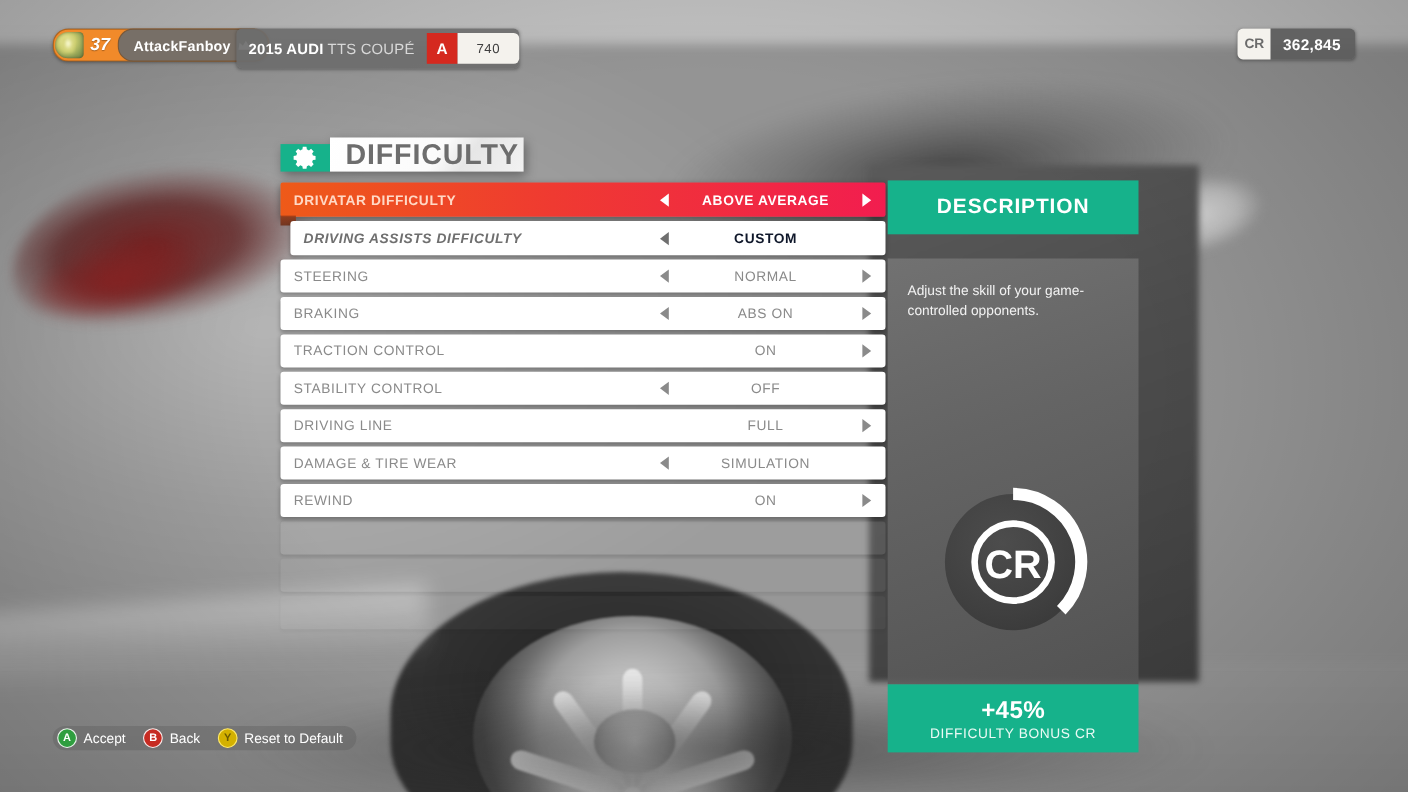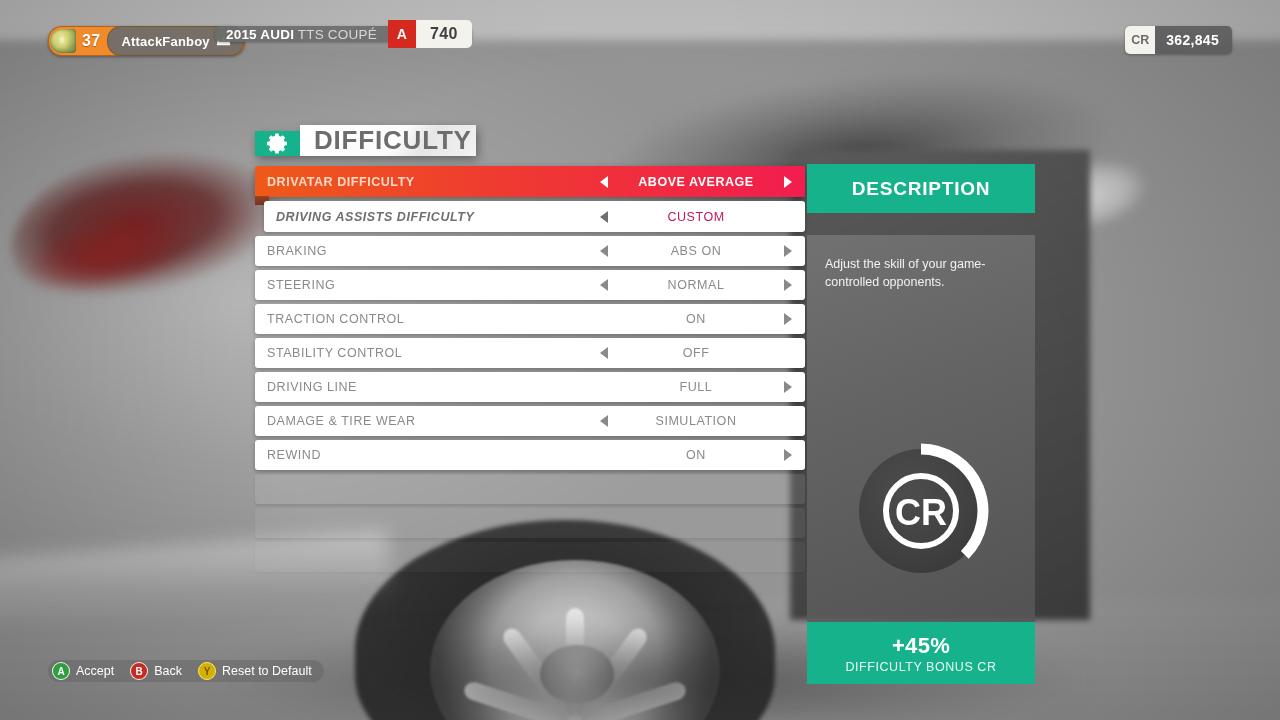--- a/index.html
+++ b/index.html
@@ -154,51 +154,52 @@
   }
   .avatar:after {
     content: ""; position: absolute; left: 6px; top: 5px; width: 12px; height: 14px;
     background: radial-gradient(ellipse at 50% 40%, #ffffdd 0%, #d4d47a 50%, rgba(120,130,60,0) 100%);
     filter: blur(1px);
   }
   .player-level {
     color: #fff; font-size: 16px; font-weight: bold;
     padding: 0 9px 0 6px; letter-spacing: .3px;
     text-shadow: 0 1px 1px rgba(0,0,0,.3);
+    font-style: italic;
   }
   .player-name-box {
     height: 28px; margin-left: -2px;
     display: flex; align-items: center; gap: 6px;
     background: rgba(108,108,108,.92);
     border-radius: 14px;
     border: 1.5px solid rgba(120,70,20,.55);
     padding: 0 12px 0 13px;
   }
   .player-name { color: #fff; font-size: 13px; font-weight: bold; letter-spacing: .2px; }
   .crown-icon { width: 15px; height: 11px; display: block; }
 
   .car-pill {
-    position: absolute; left: 215px; top: 26px; height: 16px;
+    position: absolute; left: 215px; top: 26px; height: 36px;
     display: flex; align-items: center;
     background: rgba(108,108,108,.92);
     border-radius: 5px;
     box-shadow: 0 1px 3px rgba(0,0,0,.3);
   }
   .car-name { font-size: 13.5px; padding: 0 11px; letter-spacing: .2px; white-space: nowrap; }
   .car-year { color: #fff; font-weight: bold; }
   .car-model { color: #d8d8d8; font-weight: normal; }
   .class-badge {
     width: 28px; height: 28px; background: #d5291f;
     display: flex; align-items: center; justify-content: center;
     color: #fff; font-size: 14px; font-weight: bold;
   }
   .pi-value {
     min-width: 56px; height: 28px; background: #f4f2ed;
     display: flex; align-items: center; justify-content: center;
-    color: #3f3f3f; font-size: 16px; font-weight: bold;
+    color: #3f3f3f; font-size: 12px; font-weight: normal;
     border-radius: 0 5px 5px 0;
     letter-spacing: .4px;
   }
 
   .credits-pill {
     position: absolute; right: 48px; top: 26px; height: 28px;
     display: flex; align-items: center;
     background: rgba(92,92,92,.92);
     border-radius: 5px;
     box-shadow: 0 1px 3px rgba(0,0,0,.3);
@@ -281,21 +282,21 @@
     background: linear-gradient(180deg, #9c3a15, #6d2a11);
     opacity: .85;
   }
 
   
   .row.sub {
     margin-left: 9px; width: calc(100% - 9px);
     height: 31px;
   }
   .row.sub .label { color: #6f6f6f; font-weight: bold; font-style: italic; }
-  .row.sub .value { color: #be185d; font-weight: normal; }
+  .row.sub .value { color: #0f172a; font-weight: bold; }
   .row.sub .arrow-l { border-right-color: #6f6f6f; }
 
   
   .row.ghost {
     background: rgba(255,255,255,.16);
     box-shadow: 0 2px 3px rgba(0,0,0,.18);
   }
   .row.ghost.g1 { opacity: .55; }
   .row.ghost.g2 { opacity: .36; }
   .row.ghost.g3 { opacity: .20; }
@@ -448,37 +449,37 @@
       <div class="row sub">
         <span class="label">DRIVING ASSISTS DIFFICULTY</span>
         <span class="spacer"></span>
         <span class="arrow-slot-l">
           <i class="arrow-l"></i>
         </span>
         <span class="value">CUSTOM</span>
         <span class="arrow-slot-r"></span>
       </div>
       <div class="row">
-        <span class="label">BRAKING</span>
+        <span class="label">STEERING</span>
         <span class="spacer"></span>
         <span class="arrow-slot-l">
           <i class="arrow-l"></i>
         </span>
-        <span class="value">ABS ON</span>
+        <span class="value">NORMAL</span>
         <span class="arrow-slot-r">
           <i class="arrow-r"></i>
         </span>
       </div>
       <div class="row">
-        <span class="label">STEERING</span>
+        <span class="label">BRAKING</span>
         <span class="spacer"></span>
         <span class="arrow-slot-l">
           <i class="arrow-l"></i>
         </span>
-        <span class="value">NORMAL</span>
+        <span class="value">ABS ON</span>
         <span class="arrow-slot-r">
           <i class="arrow-r"></i>
         </span>
       </div>
       <div class="row">
         <span class="label">TRACTION CONTROL</span>
         <span class="spacer"></span>
         <span class="arrow-slot-l"></span>
         <span class="value">ON</span>
         <span class="arrow-slot-r">

